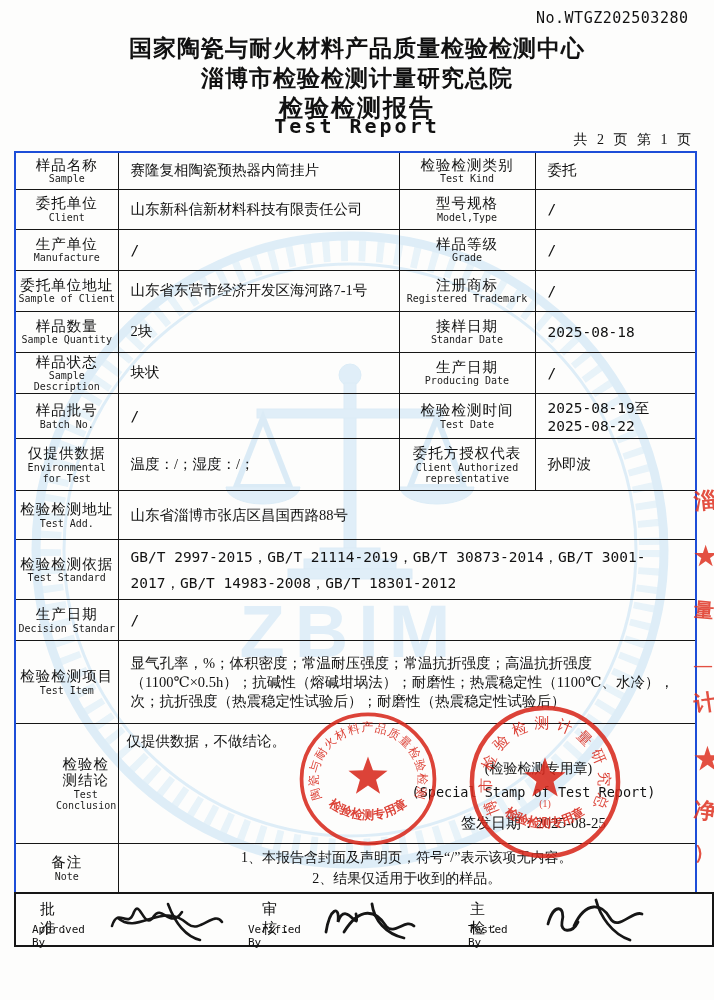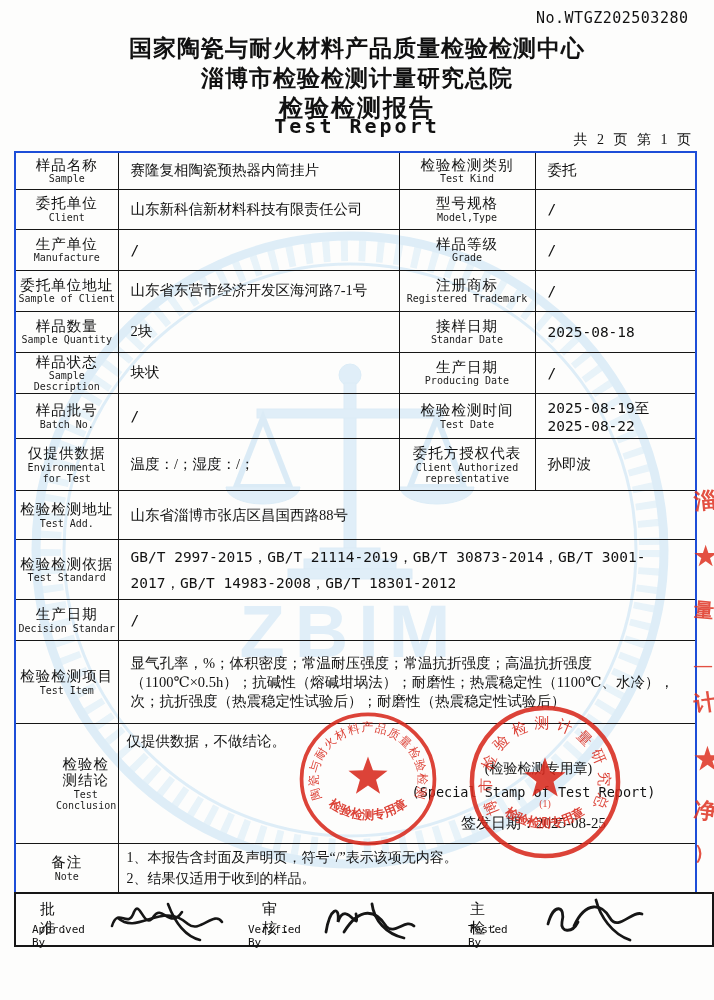--- a/index.html
+++ b/index.html
@@ -27,21 +27,21 @@
   tr.r4 td{height:41px;} tr.r5 td{height:40px;} tr.r6 td{height:45px;} tr.r7 td{height:52px;}
   tr.r8 td{height:49px;} tr.r9 td{height:60px;} tr.r10 td{height:41px;} tr.r11 td{height:83px;}
   tr.r12 td{height:120px;padding-left:40px;} tr.r13 td{height:48px;}
   .standards{line-height:26px;}
   .items{line-height:19px;font-family:"Liberation Serif","DejaVu Serif",serif;}
   #concl-cell{position:relative;vertical-align:top;}
   .concl-text{position:absolute;left:8px;top:8px;font-size:14.5px;}
   .stamp-note-cn{position:absolute;left:300px;top:36px;width:240px;text-align:center;font-size:14px;}
   .stamp-note-en{position:absolute;left:250px;top:60px;width:330px;text-align:center;font-size:13.5px;}
   .issue-date{position:absolute;left:280px;top:90px;width:270px;text-align:center;font-size:15px;}
-  .note-cell{font-size:14px;line-height:21px;padding:3px 8px;vertical-align:middle;}
+  .note-cell{font-size:14px;line-height:21px;padding:3px 8px;vertical-align:middle;text-align:center;}
   
   #sigbox{position:absolute;left:14px;top:892px;width:700px;height:55px;border:2px solid #161616;box-sizing:border-box;}
   .siggroup{position:absolute;top:0;height:100%;}
   .sig-cn{position:absolute;top:6px;font-size:15px;letter-spacing:1px;}
   .sig-en{position:absolute;top:29px;font-size:11px;}
   .sigsvg{position:absolute;}
   
   .stamp{position:absolute;opacity:.87;pointer-events:none;}
   
   #watermark{position:absolute;left:20px;top:225px;opacity:.55;pointer-events:none;}

